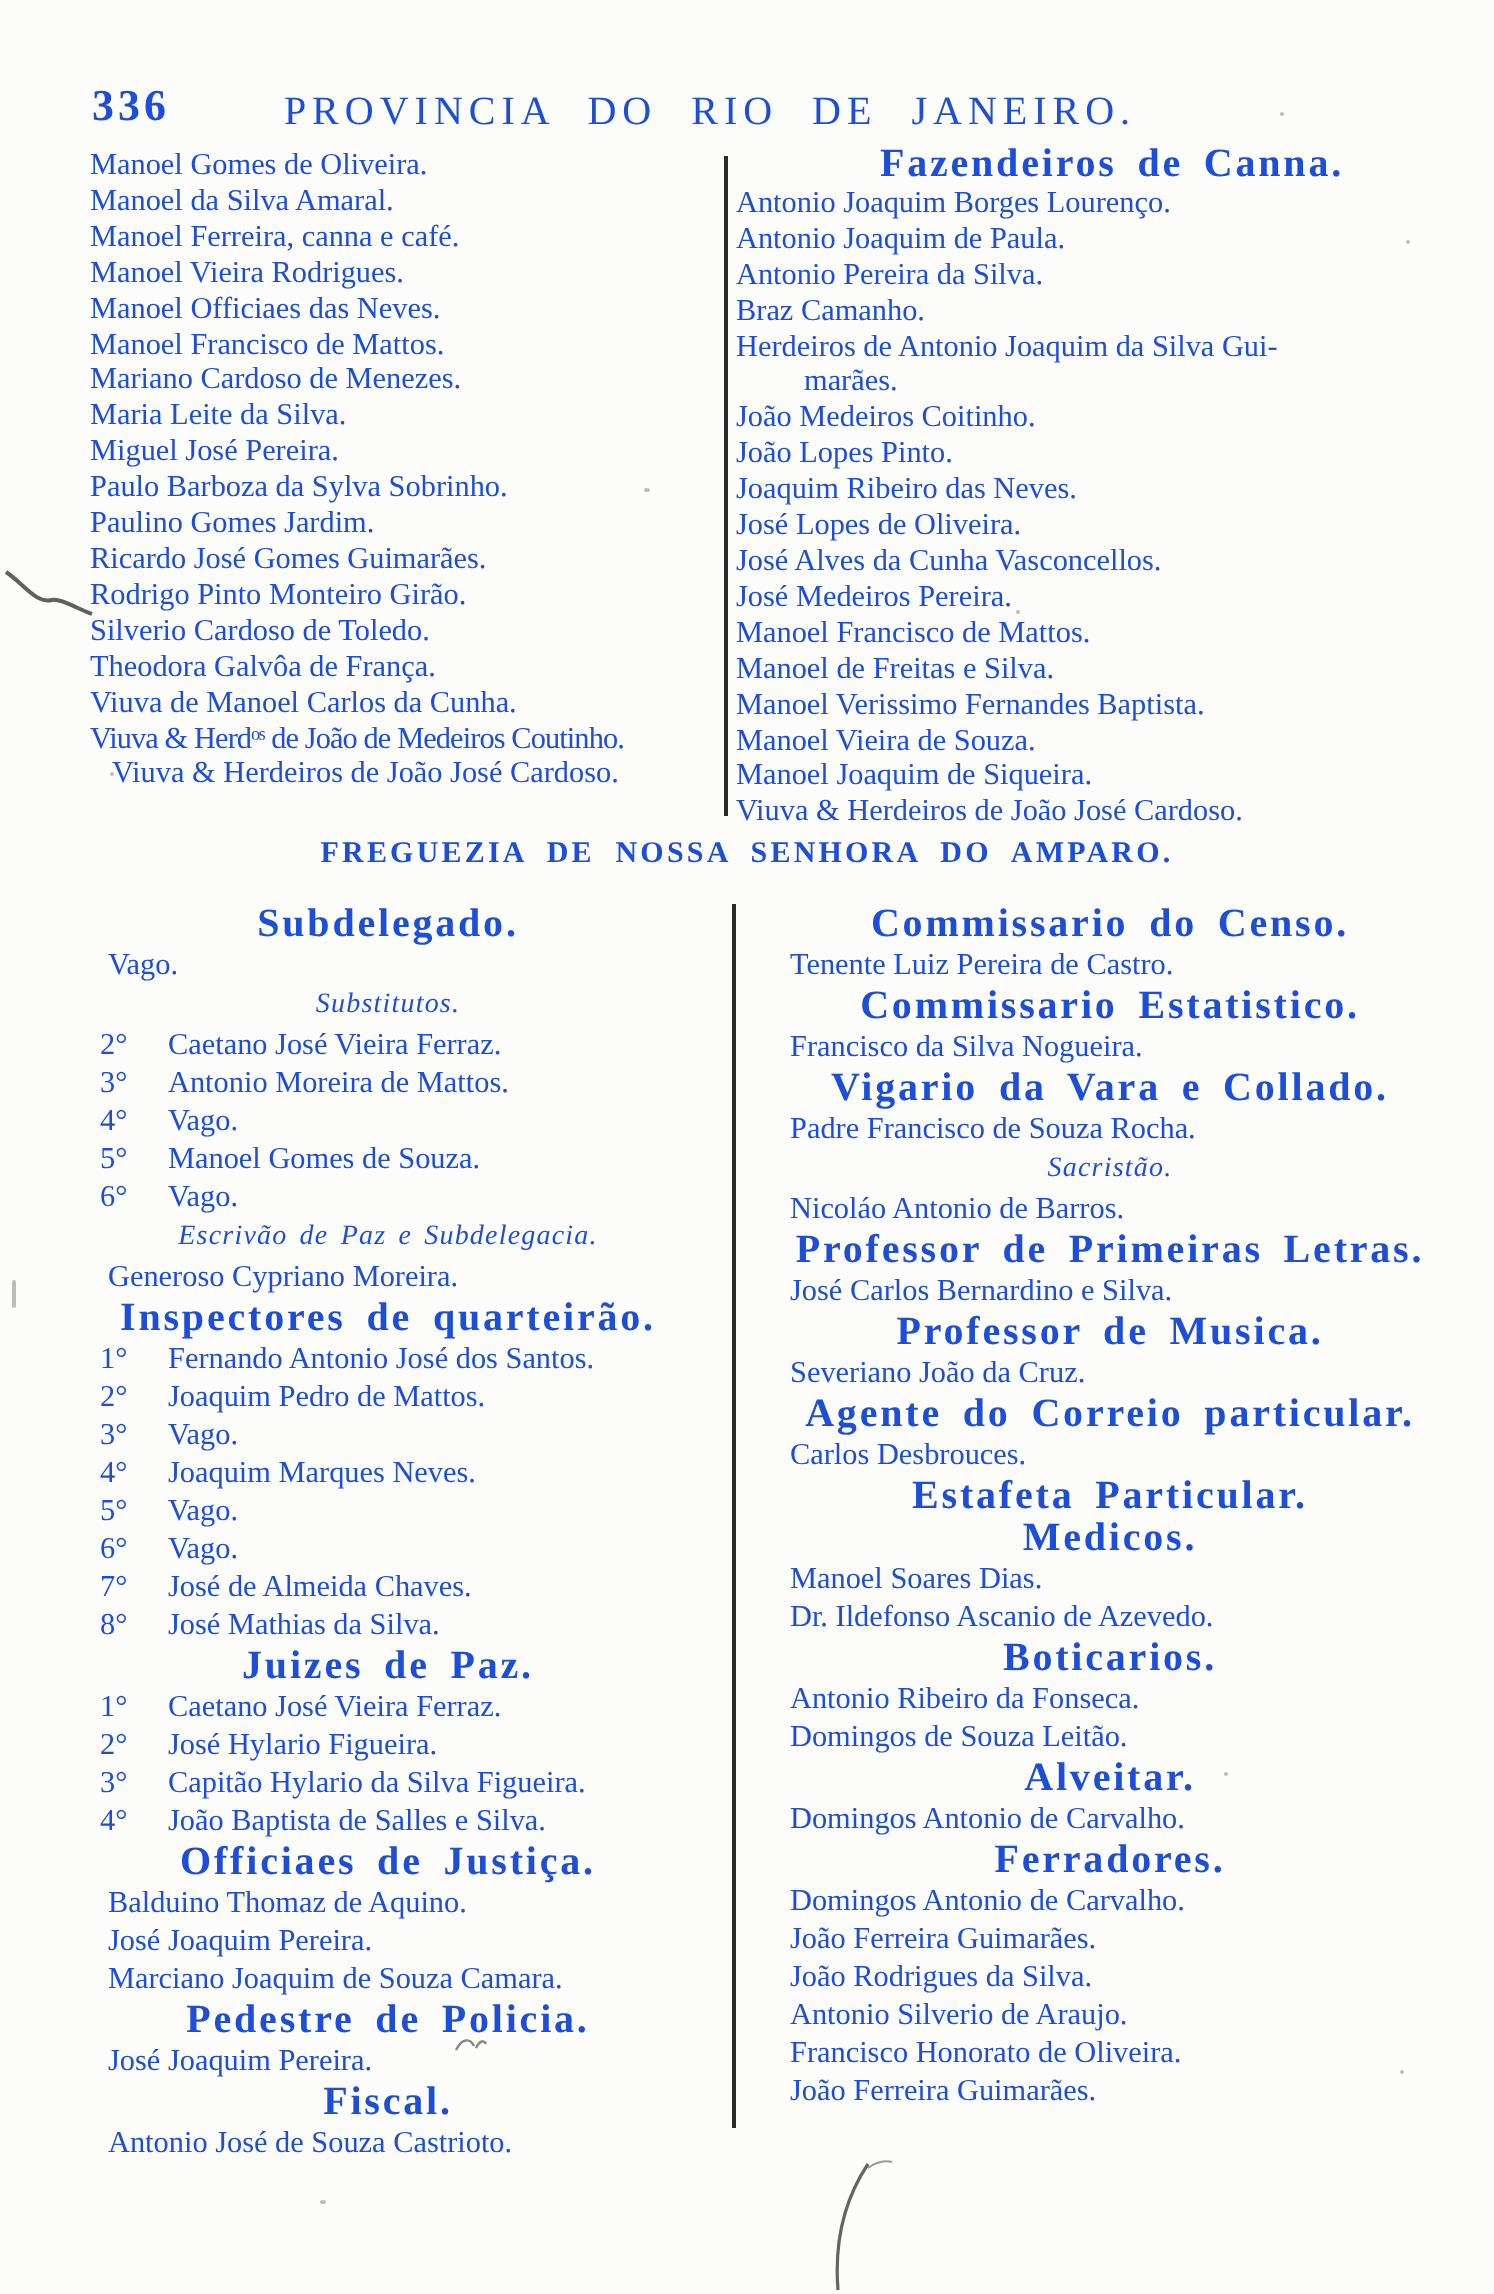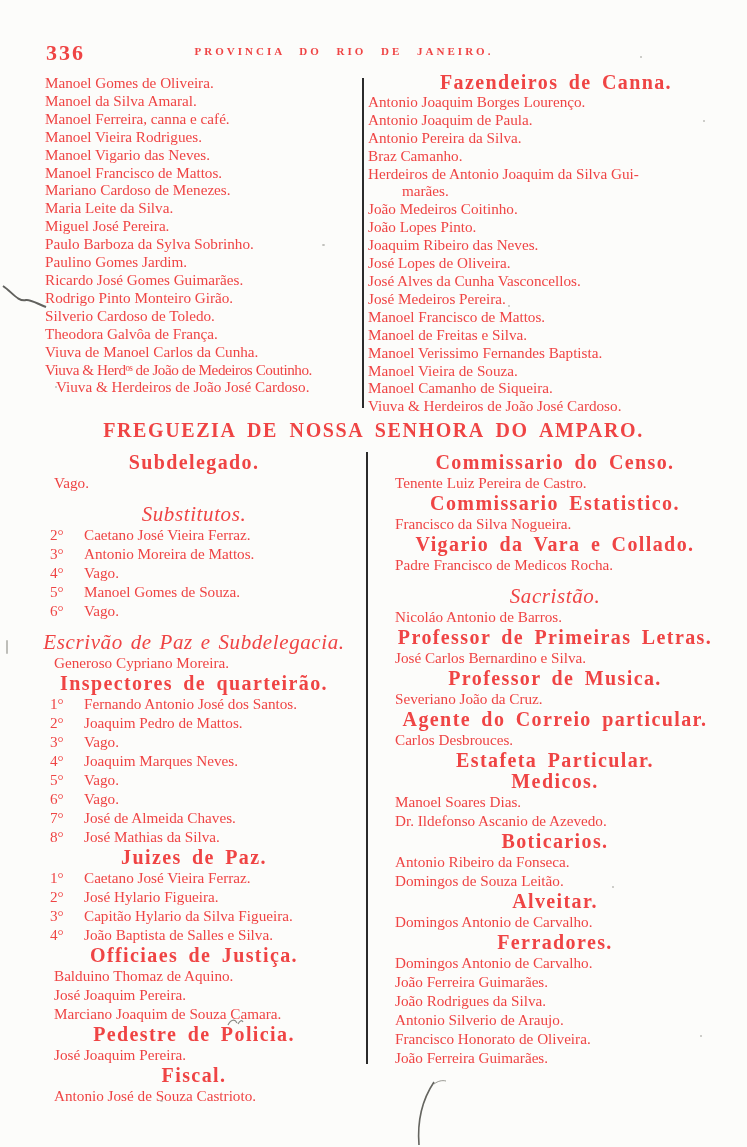--- a/index.html
+++ b/index.html
@@ -1,65 +1,65 @@
 <!DOCTYPE html>
 <html><head>
 <meta charset="utf-8">
 <style>
   html,body{margin:0;padding:0;background:#e8e8e4;}
   .page{
     position:relative;
     width:747px;height:1147px;
     margin:0 auto;
     background:#fcfcfa;
-    color:#ef4444;
+    color:#1d4ed8;
     font-family:"Liberation Serif","DejaVu Serif",serif;
     overflow:hidden;
   }
   
   .page-number{
     position:absolute;left:46px;top:40px;
     font-size:22px;font-weight:bold;letter-spacing:2px;
   }
   .page-title{
-    position:absolute;left:99px;top:45px;width:490px;
-    text-align:center;font-weight:bold;font-size:11px;
+    position:absolute;left:110px;top:45px;width:490px;
+    text-align:center;font-weight:normal;font-size:20px;
     letter-spacing:3px;word-spacing:9px;
   }
   
   .divider{position:absolute;width:1.5px;background:#2b2b2b;}
   .divider-top{left:362px;top:78px;height:330px;}
   .divider-bottom{left:366px;top:452px;height:612px;}
   
   .row{line-height:17.9px;font-size:15.2px;}
   .col .row{min-height:17.9px;}
   .row.entry{white-space:normal;}
   .row.entry .cont{padding-left:34px;}
   .row.entry.tight{letter-spacing:-0.45px;}
   .row.entry.indent{padding-left:11px;}
   .row.h-bold{
     text-align:center;font-weight:bold;font-size:20px;
     letter-spacing:1.4px;word-spacing:4px;
     margin-top:2px;margin-bottom:1px;
   }
   .row.h-italic{
-    text-align:center;font-style:italic;font-size:21px;
+    text-align:center;font-style:italic;font-size:14px;
     letter-spacing:0.6px;word-spacing:2px;
-    margin-top:13px;margin-bottom:1px;
+    margin-top:1px;margin-bottom:1px;
   }
   .row.numbered{padding-left:22px;}
   .row.numbered .num{display:inline-block;width:34px;}
   
   .top-left{position:absolute;left:45px;top:74px;width:314px;}
   .top-right{position:absolute;left:368px;top:74px;width:376px;}
   .top-right .row.h-bold{margin-top:0;}
   
   .freguezia-title{
     position:absolute;left:0;top:419px;width:747px;
-    text-align:center;font-weight:bold;font-size:20px;
+    text-align:center;font-weight:bold;font-size:15px;
     letter-spacing:1.6px;word-spacing:5px;
   }
   
   .low-left{position:absolute;left:28px;top:451px;width:332px;}
   .low-right{position:absolute;left:369px;top:451px;width:372px;}
   .low-left .row,.low-right .row{line-height:19px;}
   .low-left .row.entry,.low-right .row.entry{padding-left:26px;}
   
   .artifact{position:absolute;pointer-events:none;}
   .speck{position:absolute;background:#8a8a84;border-radius:50%;opacity:.55;}
@@ -73,21 +73,21 @@
   <div class="page-title">PROVINCIA DO RIO DE JANEIRO.</div>
 
   <div class="divider divider-top"></div>
   <div class="divider divider-bottom"></div>
 
   <div class="col top-left">
       <div class="row entry">Manoel Gomes de Oliveira.</div>
       <div class="row entry">Manoel da Silva Amaral.</div>
       <div class="row entry">Manoel Ferreira, canna e café.</div>
       <div class="row entry">Manoel Vieira Rodrigues.</div>
-      <div class="row entry">Manoel Vigario das Neves.</div>
+      <div class="row entry">Manoel Officiaes das Neves.</div>
       <div class="row entry">Manoel Francisco de Mattos.</div>
       <div class="row entry">Mariano Cardoso de Menezes.</div>
       <div class="row entry">Maria Leite da Silva.</div>
       <div class="row entry">Miguel José Pereira.</div>
       <div class="row entry">Paulo Barboza da Sylva Sobrinho.</div>
       <div class="row entry">Paulino Gomes Jardim.</div>
       <div class="row entry">Ricardo José Gomes Guimarães.</div>
       <div class="row entry">Rodrigo Pinto Monteiro Girão.</div>
       <div class="row entry">Silverio Cardoso de Toledo.</div>
       <div class="row entry">Theodora Galvôa de França.</div>
@@ -108,21 +108,21 @@
       <div class="row entry">João Medeiros Coitinho.</div>
       <div class="row entry">João Lopes Pinto.</div>
       <div class="row entry">Joaquim Ribeiro das Neves.</div>
       <div class="row entry">José Lopes de Oliveira.</div>
       <div class="row entry">José Alves da Cunha Vasconcellos.</div>
       <div class="row entry">José Medeiros Pereira.</div>
       <div class="row entry">Manoel Francisco de Mattos.</div>
       <div class="row entry">Manoel de Freitas e Silva.</div>
       <div class="row entry">Manoel Verissimo Fernandes Baptista.</div>
       <div class="row entry">Manoel Vieira de Souza.</div>
-      <div class="row entry">Manoel Camanho de Siqueira.</div>
+      <div class="row entry">Manoel Joaquim de Siqueira.</div>
       <div class="row entry">Viuva &amp; Herdeiros de João José Cardoso.</div>
     </div>
 
   <div class="freguezia-title">FREGUEZIA DE NOSSA SENHORA DO AMPARO.</div>
 
   <div class="col low-left">
       <div class="row h-bold">Subdelegado.</div>
       <div class="row entry">Vago.</div>
       <div class="row h-italic">Substitutos.</div>
       <div class="row numbered"><span class="num">2°</span><span class="txt">Caetano José Vieira Ferraz.</span></div>
@@ -154,21 +154,21 @@
       <div class="row entry">José Joaquim Pereira.</div>
       <div class="row h-bold">Fiscal.</div>
       <div class="row entry">Antonio José de Souza Castrioto.</div>
     </div>
   <div class="col low-right">
       <div class="row h-bold">Commissario do Censo.</div>
       <div class="row entry">Tenente Luiz Pereira de Castro.</div>
       <div class="row h-bold">Commissario Estatistico.</div>
       <div class="row entry">Francisco da Silva Nogueira.</div>
       <div class="row h-bold">Vigario da Vara e Collado.</div>
-      <div class="row entry">Padre Francisco de Medicos Rocha.</div>
+      <div class="row entry">Padre Francisco de Souza Rocha.</div>
       <div class="row h-italic">Sacristão.</div>
       <div class="row entry">Nicoláo Antonio de Barros.</div>
       <div class="row h-bold">Professor de Primeiras Letras.</div>
       <div class="row entry">José Carlos Bernardino e Silva.</div>
       <div class="row h-bold">Professor de Musica.</div>
       <div class="row entry">Severiano João da Cruz.</div>
       <div class="row h-bold">Agente do Correio particular.</div>
       <div class="row entry">Carlos Desbrouces.</div>
       <div class="row h-bold">Estafeta Particular.</div>
       <div class="row h-bold">Medicos.</div>

